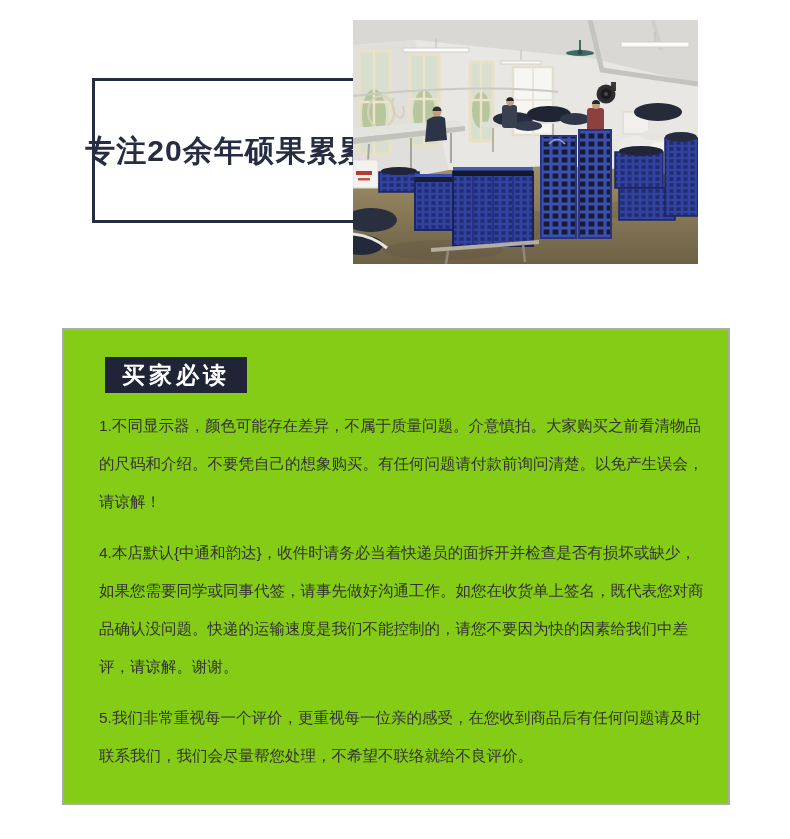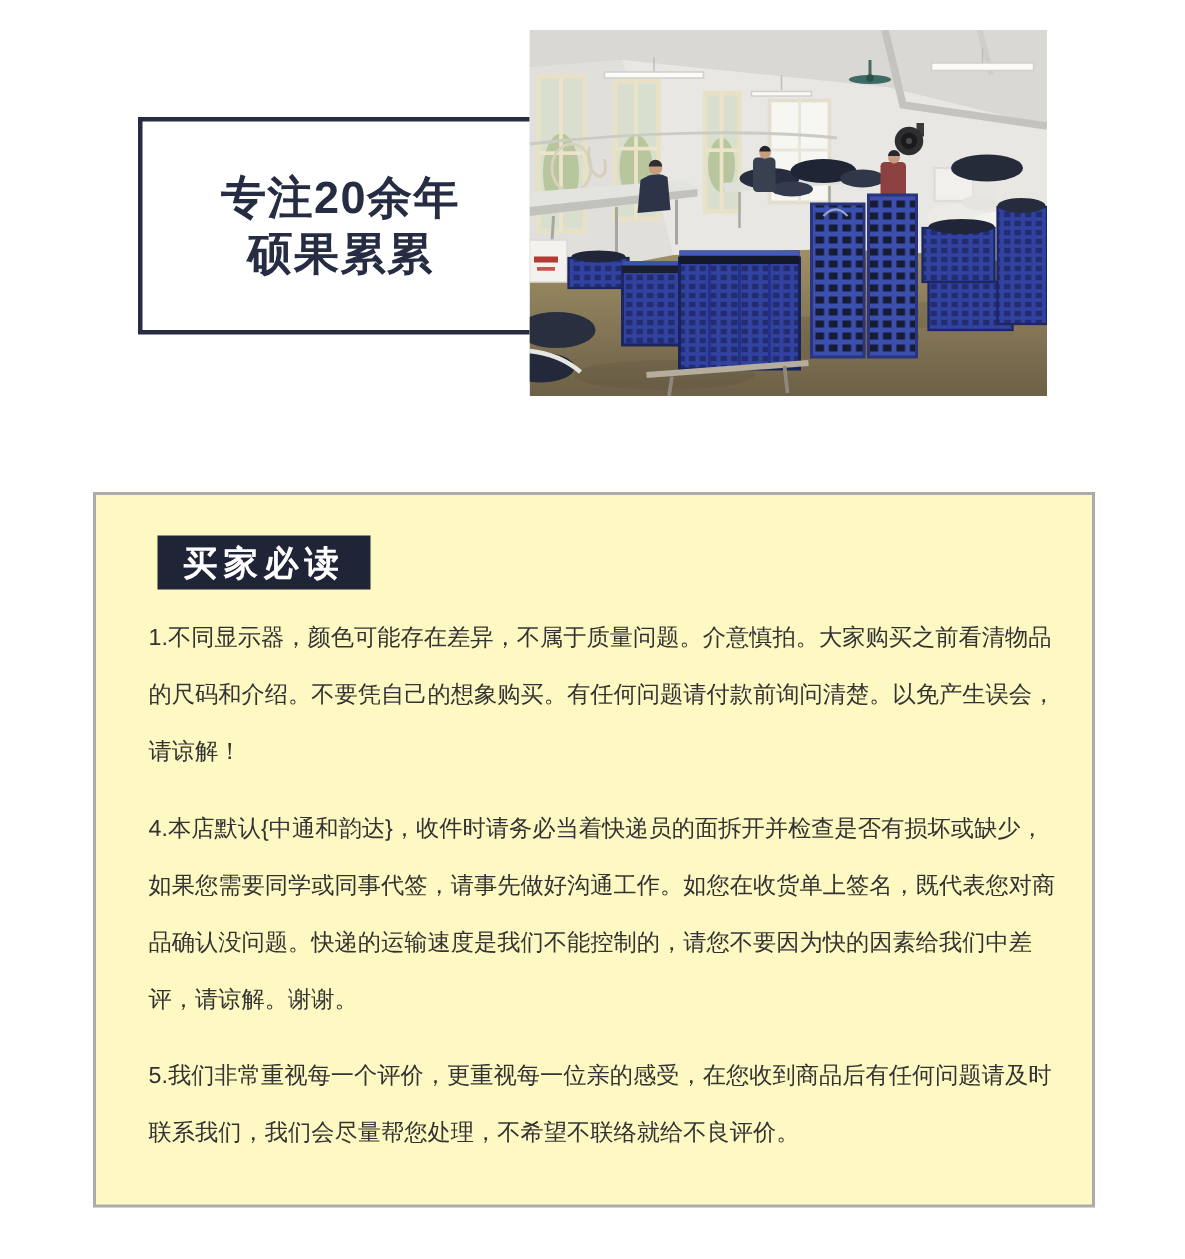--- a/index.html
+++ b/index.html
@@ -5,36 +5,36 @@
   html,body { margin:0; padding:0; background:#ffffff; }
   .page {
     position:relative; width:790px; height:839px; background:#ffffff;
     overflow:hidden;
     font-family:"Liberation Sans","DejaVu Sans",sans-serif;
   }
   
   .title-box {
     position:absolute; left:92px; top:78px; width:264px; height:139px;
     border:3px solid #262c42;
-    display:flex; flex-direction:column; align-items:center; justify-content:center;
+    display:flex; align-items:center; justify-content:center;
     background:#ffffff;
   }
   .title-line {
     font-size:30px; font-weight:bold; color:#262c42;
     line-height:37px; letter-spacing:1px; white-space:nowrap;
   }
   .photo {
     position:absolute; left:353px; top:20px; width:345px; height:244px;
     overflow:hidden; background:#e8e7e3;
   }
   .photo svg { display:block; }
   
   .notice-box {
     position:absolute; left:62px; top:328px; width:668px; height:477px;
-    border:2px solid #ababab; box-sizing:border-box; background:#fef9c3;
+    border:2px solid #ababab; box-sizing:border-box; background:#84cc16;
   }
   .notice-header {
     position:absolute; left:41px; top:27px; width:142px; height:36px;
     background:#1f2437; color:#ffffff;
     font-family:"Liberation Serif","DejaVu Serif",serif;
     font-weight:bold; font-size:23px; letter-spacing:4px;
     display:flex; align-items:center; justify-content:center;
   }
   .notice-body {
     position:absolute; left:35px; top:77px; width:608px;

